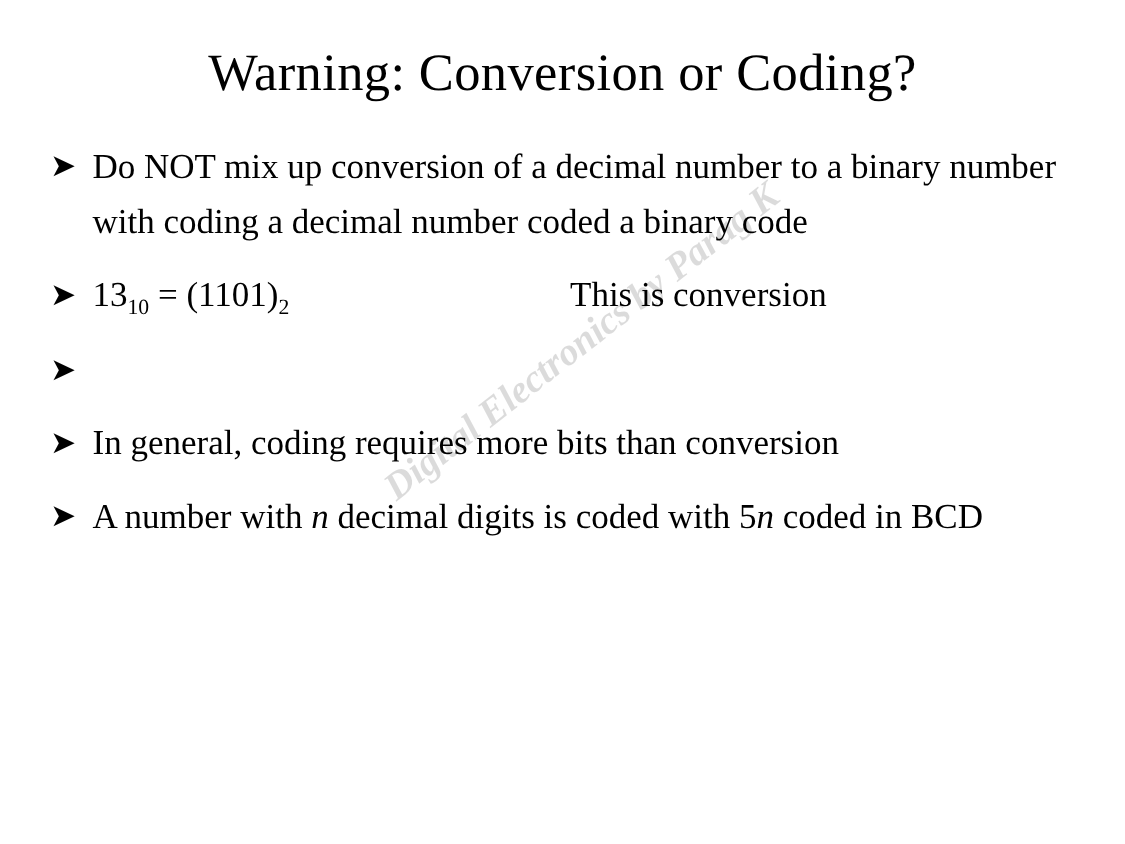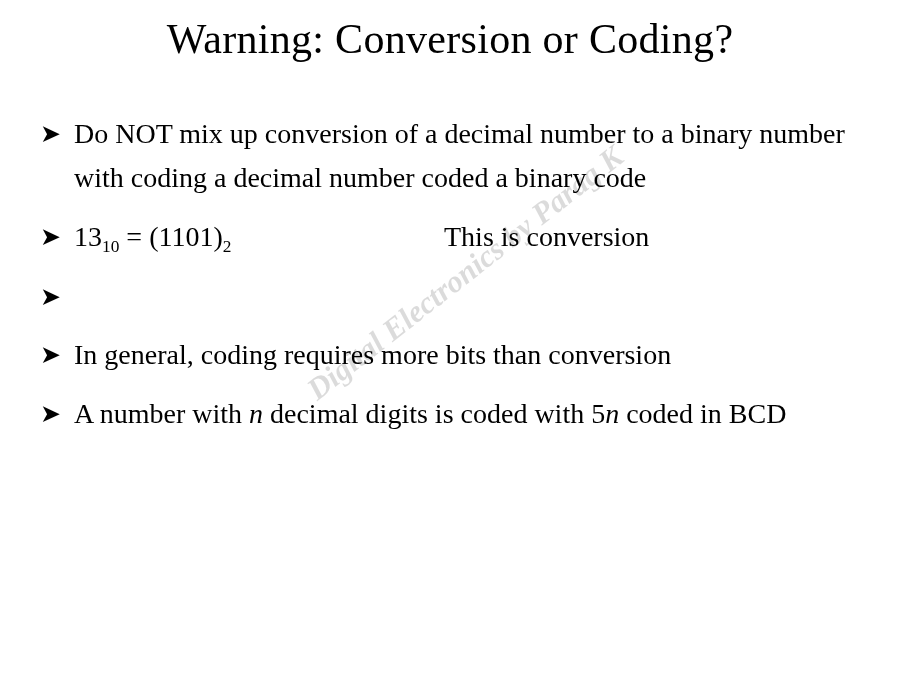--- a/index.html
+++ b/index.html
@@ -20,21 +20,21 @@
     height: 675px;
     box-sizing: border-box;
     overflow: hidden;
   }
   .slide-title {
     text-align: center;
     font-size: 42px;
     line-height: 1.1;
     font-weight: normal;
     margin: 0;
-    padding-top: 16px;
+    padding-top: 36px;
     letter-spacing: 0.3px;
   }
   .bullets {
     position: absolute;
     top: 112px;
     left: 40px;
     right: 40px;
   }
   .bullet {
     display: flex;
@@ -49,20 +49,21 @@
     font-size: 25px;
     line-height: 1.72;
     text-align: left;
   }
   .bullet-body {
     flex: 1 1 auto;
   }
   .line-flex {
     display: flex;
     align-items: baseline;
+    gap: 12px;
   }
   .col-left {
     flex: 0 0 370px;
   }
   .col-right {
     flex: 1 1 auto;
   }
   sub {
     font-size: 0.62em;
     vertical-align: baseline;

